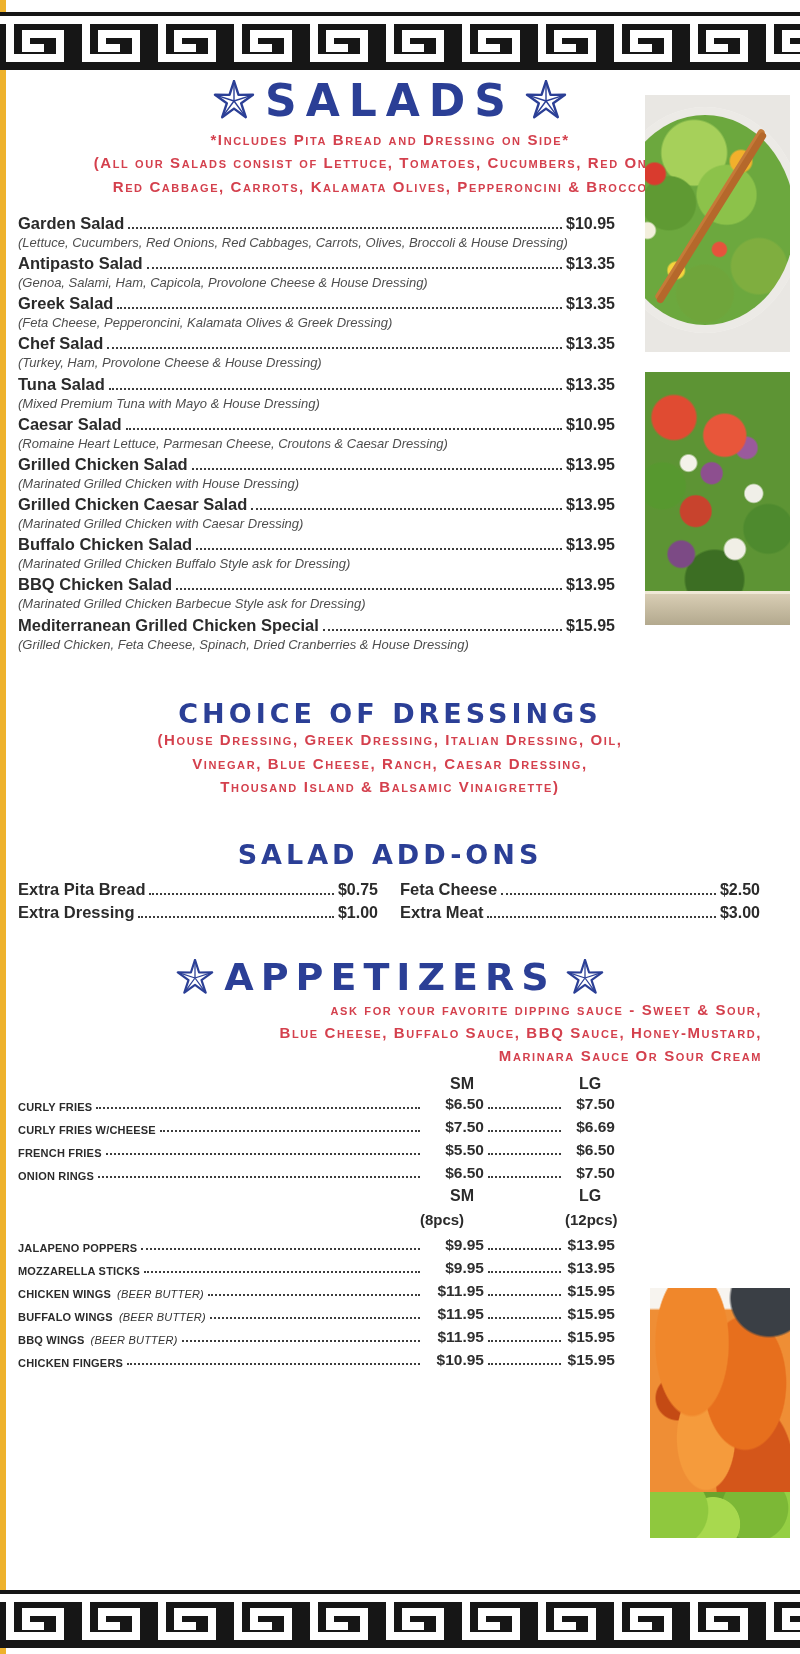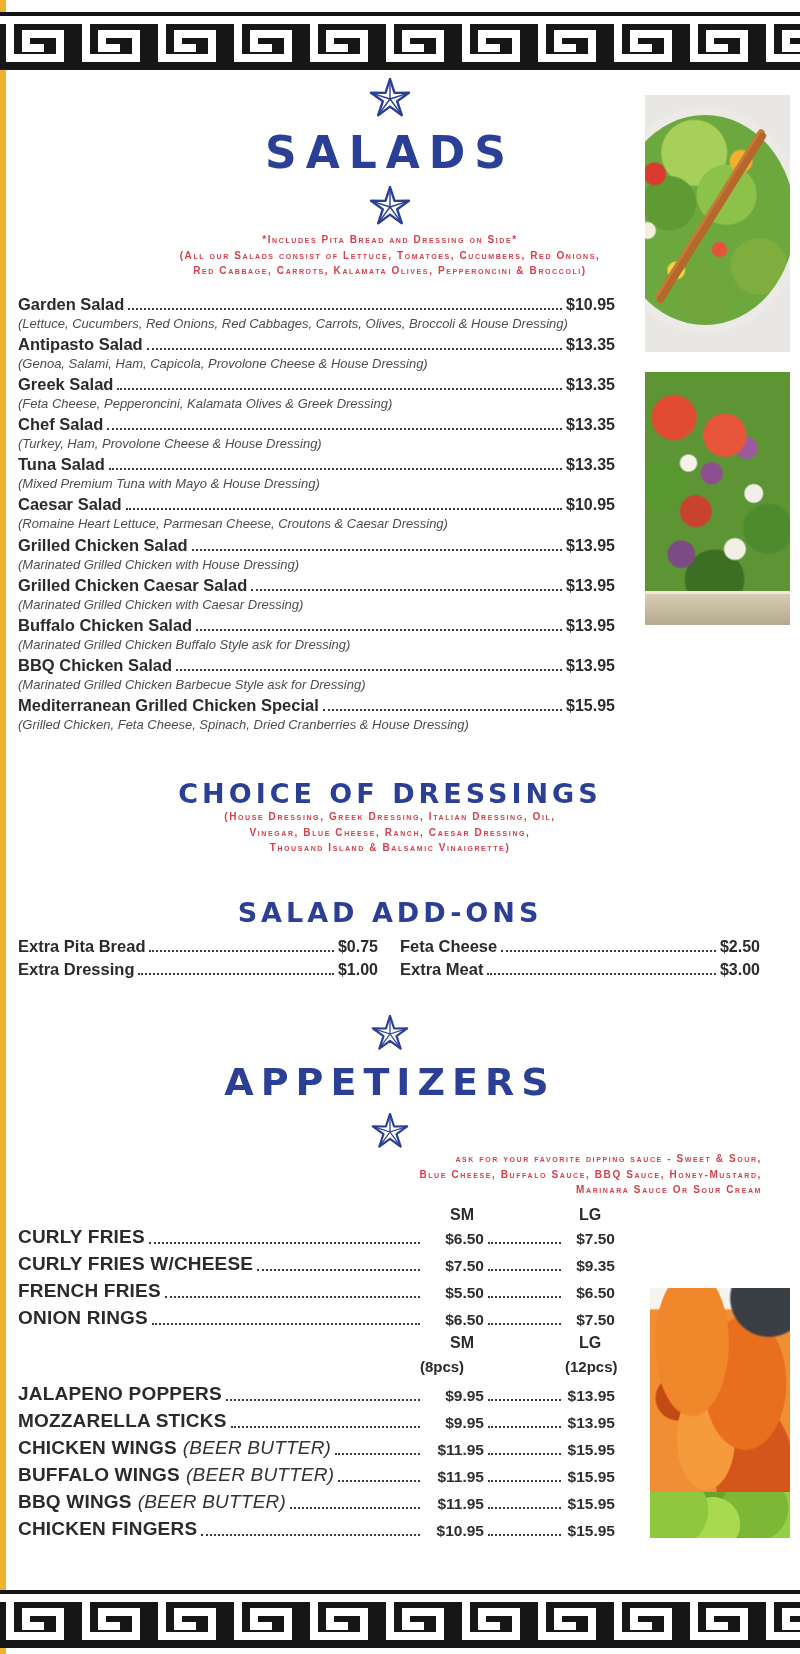--- a/index.html
+++ b/index.html
@@ -14,37 +14,37 @@
   
   .stripe { position:absolute; left:0; top:0; width:6px; height:1654px; background:#eeb22c; z-index:0; }
 
   
   .gk-border { position:absolute; left:0; width:800px; height:58px; z-index:2; }
   .gk-top { top:12px; }
   .gk-bottom { top:1590px; }
 
   
   .head-wrap { width:744px; margin-left:18px; text-align:center; position:relative; z-index:1; }
-  .big-head { display:flex; align-items:center; justify-content:center; gap:10px;flex-direction:column; }
+  .big-head { display:flex; align-items:center; justify-content:center; gap:10px; }
   .big-head .ttl {
     color:#2b3f96; font-weight:bold; font-family:"DejaVu Sans","Liberation Sans",sans-serif;
     letter-spacing:9px; font-size:44px; line-height:1.05;
   }
   .appetizers .big-head .ttl { font-size:38px; letter-spacing:7px; }
   .sub-head {
     color:#2b3f96; font-weight:bold; font-family:"DejaVu Sans","Liberation Sans",sans-serif;
     letter-spacing:4px; font-size:27px; line-height:1.1;
   }
   .star { width:42px; height:42px; flex:0 0 auto; }
   .appetizers .star { width:38px; height:38px; }
 
   
   .rednote {
     color:#d4404d; font-weight:bold; font-variant:small-caps;
-    letter-spacing:1.6px; font-size:10px; line-height:1.55;
+    letter-spacing:1.6px; font-size:15px; line-height:1.55;
   }
   .rednote.first { margin-top:4px; }
 
   
   .salad-list { width:597px; margin-left:18px; margin-top:16px; position:relative; z-index:1; }
   .mi { margin-bottom:3px; }
   .mrow { display:flex; align-items:flex-end; }
   .nm { font-weight:bold; font-size:16.5px; color:#2b2b2b; white-space:nowrap; }
   .dots { flex:1 1 auto; border-bottom:2px dotted #3c3c3c; margin:0 4px 4px 4px; min-width:12px; }
   .pr { font-weight:bold; font-size:16px; color:#2b2b2b; white-space:nowrap; }
@@ -57,21 +57,21 @@
 
   
   .app-list { width:597px; margin-left:18px; position:relative; z-index:1; }
   .size-row { display:flex; margin-top:8px; }
   .size-row .sp { flex:1 1 auto; }
   .size-row .c-sm { width:60px; text-align:center; font-weight:bold; font-size:16px; color:#2b2b2b; }
   .size-row .c-gap { width:73px; }
   .size-row .c-lg { width:50px; text-align:center; font-weight:bold; font-size:16px; color:#2b2b2b; }
   .size-row .qty { font-weight:bold; font-size:15px; margin-top:6px; }
   .appr { display:flex; align-items:flex-end; margin-bottom:5px; }
-  .anm { font-weight:bold; font-size:19px; color:#2b2b2b; white-space:nowrap; letter-spacing:0.2px;text-align:center; }
+  .anm { font-weight:bold; font-size:11px; color:#2b2b2b; white-space:nowrap; letter-spacing:0.2px;text-align:center; }
   .anote:not(:empty) { margin-left:6px; font-style:italic; font-weight:normal; color:#333; }
   .apr { font-weight:bold; font-size:15.5px; white-space:nowrap; }
   .apr.sm { width:60px; text-align:right; }
   .dots2 { width:73px; flex:0 0 auto; border-bottom:2px dotted #3c3c3c; margin:0 4px 4px 4px; }
   .apr.lg { width:50px; text-align:right; }
 
   
   .salads-head { padding-top:78px; }
   .dressings { margin-top:46px; }
   .addons { margin-top:42px; }
@@ -365,21 +365,21 @@
           <span class="apr sm">$6.50</span>
           <span class="dots2"></span>
           <span class="apr lg">$7.50</span>
         </div>
 
         <div class="appr">
           <span class="anm"><span>CURLY FRIES W/CHEESE</span><span class="anote"></span></span>
           <span class="dots"></span>
           <span class="apr sm">$7.50</span>
           <span class="dots2"></span>
-          <span class="apr lg">$9.35</span>
+          <span class="apr lg">$6.69</span>
         </div>
 
         <div class="appr">
           <span class="anm"><span>FRENCH FRIES</span><span class="anote"></span></span>
           <span class="dots"></span>
           <span class="apr sm">$5.50</span>
           <span class="dots2"></span>
           <span class="apr lg">$6.50</span>
         </div>
 

